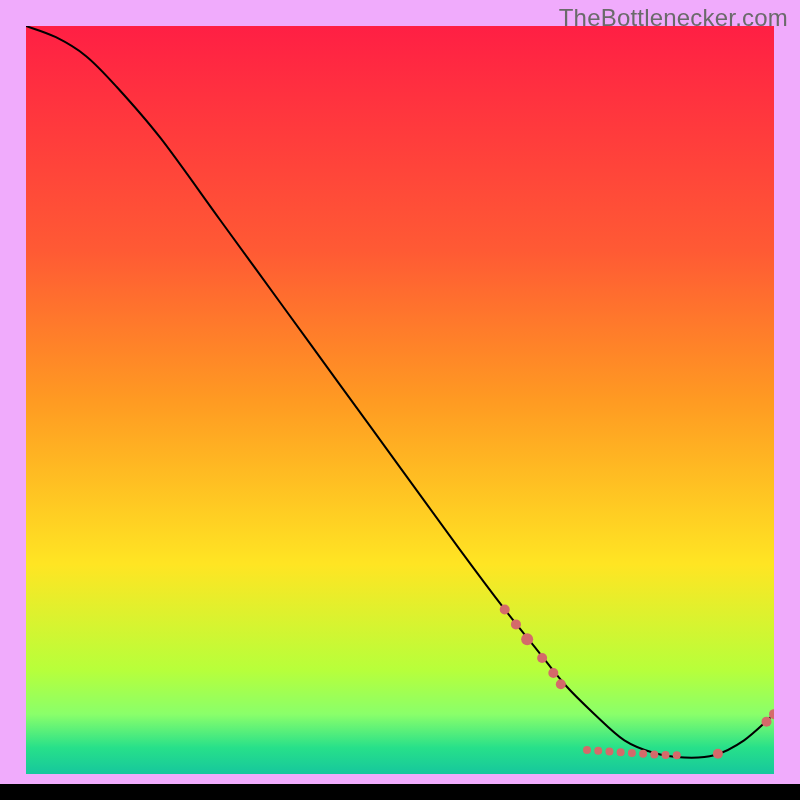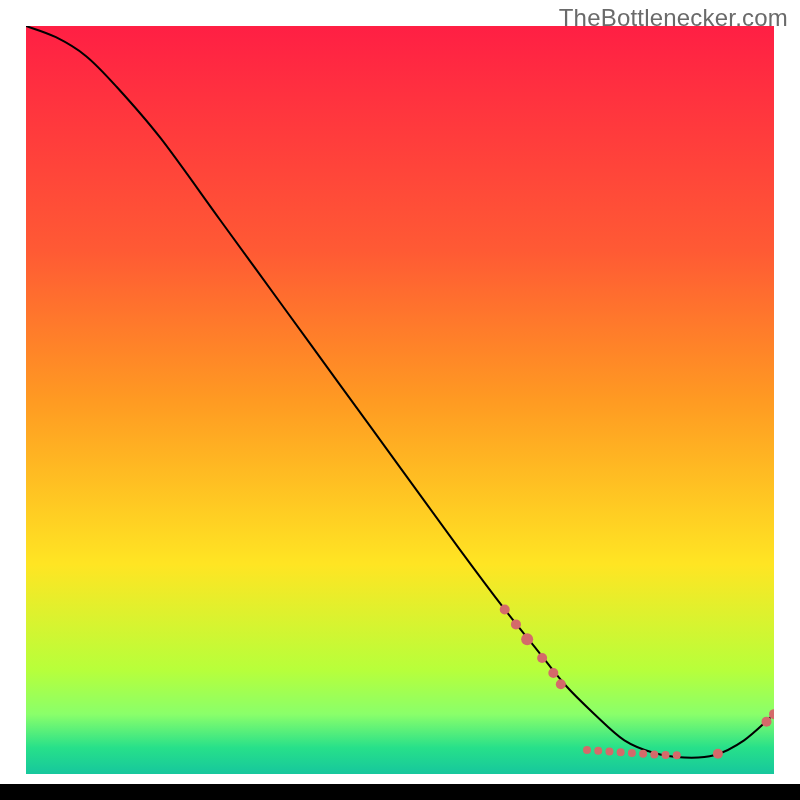--- a/index.html
+++ b/index.html
@@ -8,21 +8,21 @@
     width: 800px;
     height: 800px;
     background: #000;
     overflow: hidden;
     font-family: Arial, Helvetica, sans-serif;
   }
   .frame {
     position: relative;
     width: 800px;
     height: 784px;
-    background: #ffffff;
+    background: #f0abfc;
   }
   .watermark {
     position: absolute;
     top: 4px;
     right: 12px;
     color: #6a6a6a;
     font-size: 24px;
     font-weight: 400;
     letter-spacing: 0.2px;
     user-select: none;

